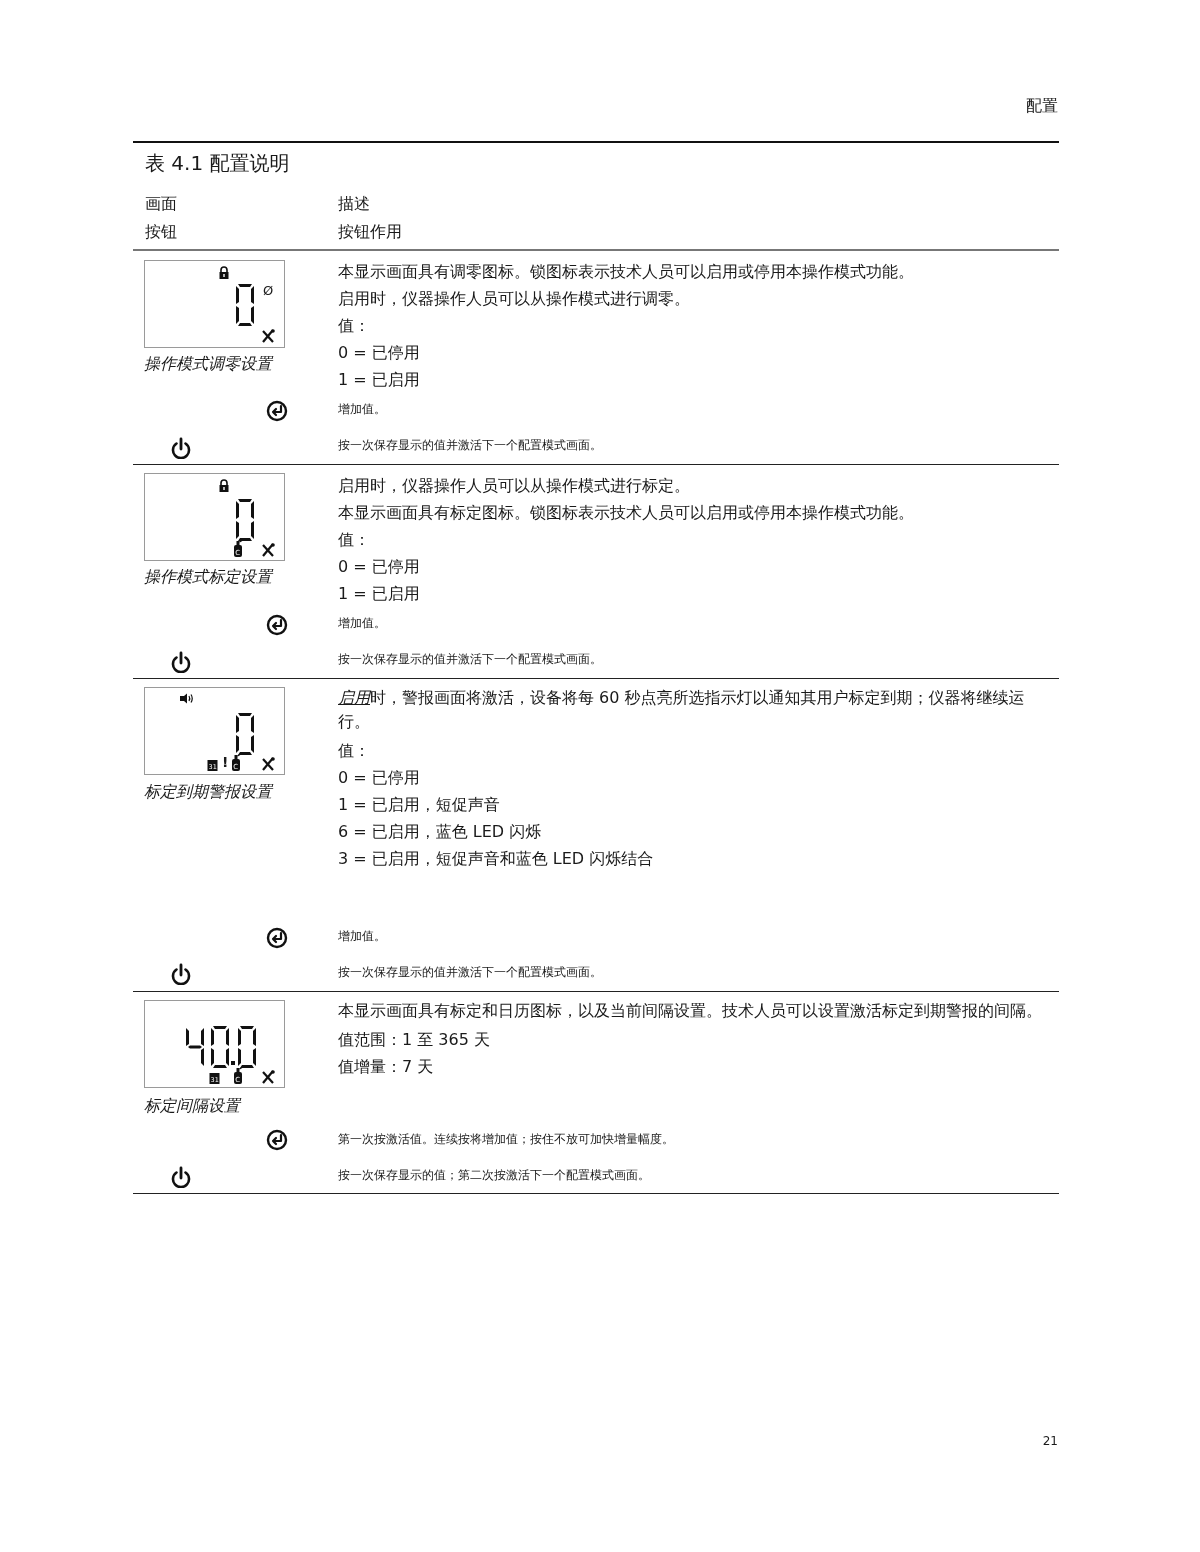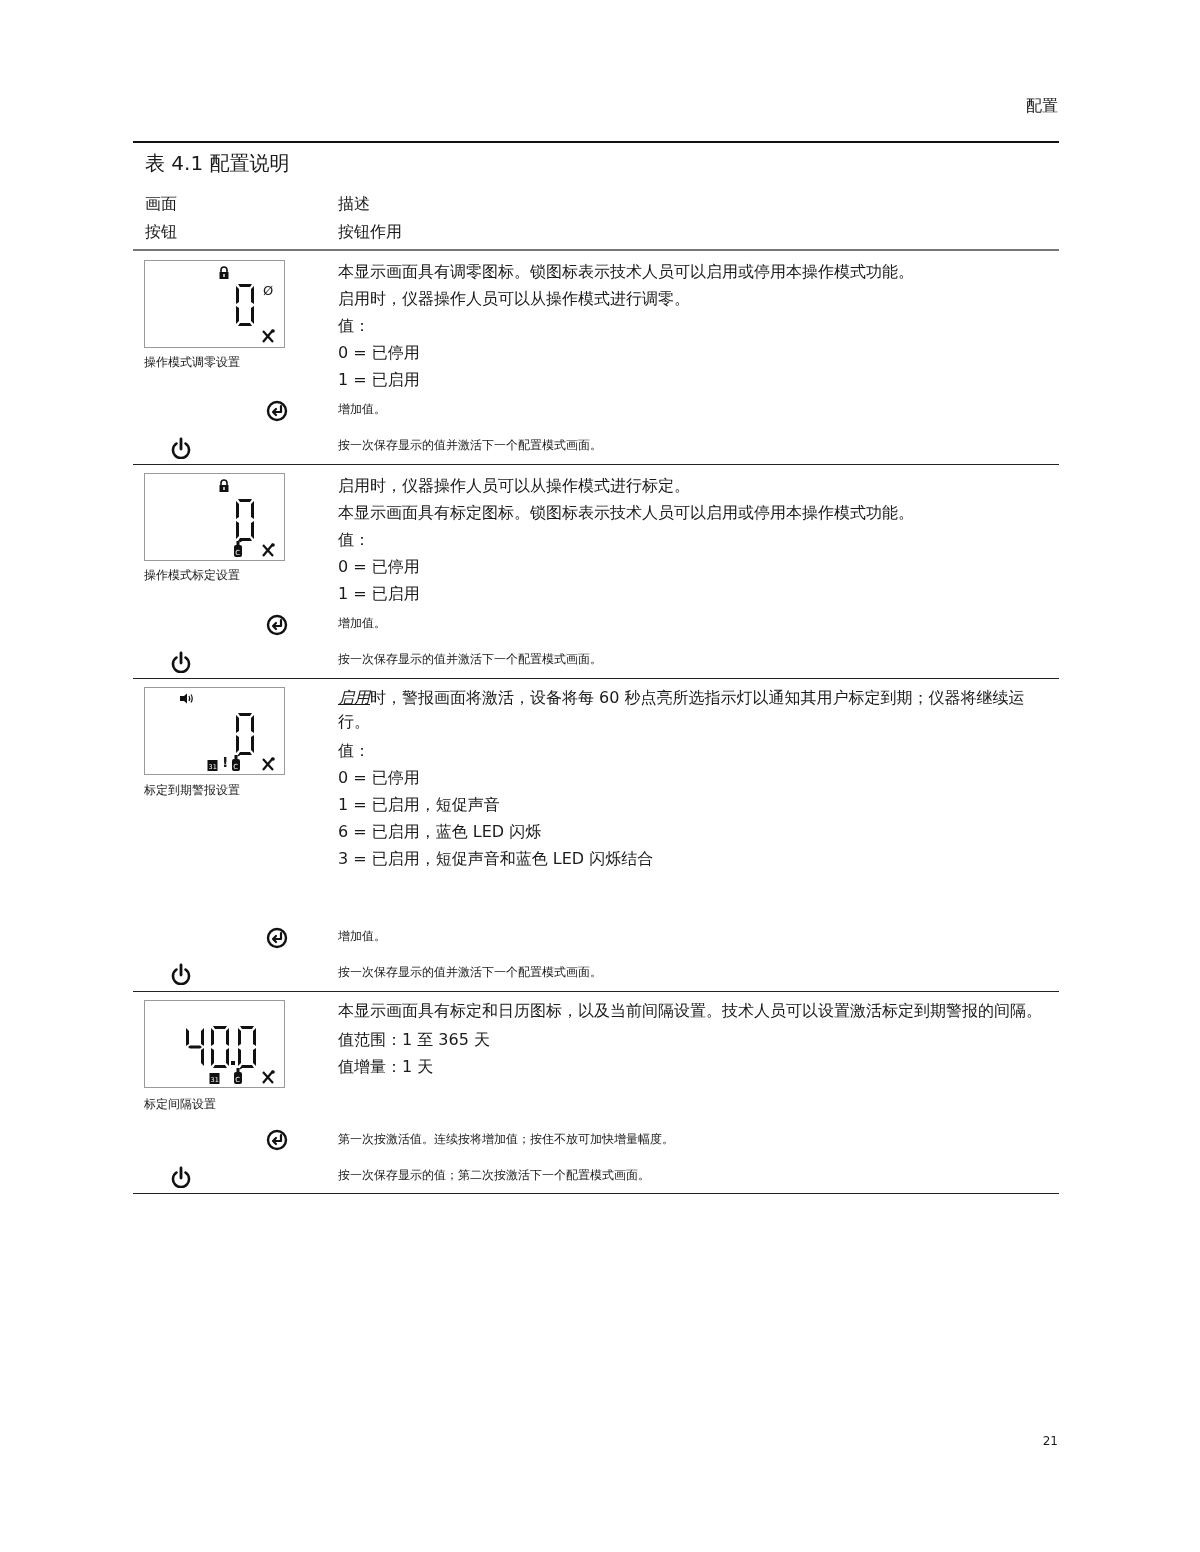--- a/index.html
+++ b/index.html
@@ -6,21 +6,21 @@
   html, body { width: 1200px; height: 1552px; background: #ffffff; }
   body { position: relative; font-family: "DejaVu Sans", "Liberation Sans", sans-serif; color: #1a1a1a; }
   .header-label { position: absolute; right: 142px; top: 76px; font-size: 16px; margin-top: 20px; }
   .top-rule { position: absolute; left: 133px; width: 926px; top: 141px; height: 2px; background: #111; }
   .table-title { position: absolute; left: 145px; top: 150px; font-size: 20px; }
   .col-head { position: absolute; font-size: 16px; }
   .head-rule { position: absolute; left: 133px; width: 926px; top: 249px; height: 2px; background: #777; }
   .section { position: absolute; left: 133px; width: 926px; }
   .section-rule { position: absolute; left: 133px; width: 926px; height: 1px; background: #222; }
   .lcd { position: absolute; left: 11px; width: 141px; height: 88px; border: 1.5px solid #9a9a9a; background: #fff; }
-  .lcd-caption { position: absolute; left: 11px; font-size: 12px; white-space: nowrap; }
+  .lcd-caption { position: absolute; left: 11px; font-size: 16px; white-space: nowrap; font-style: italic; }
   .desc { position: absolute; left: 205px; width: 715px; font-size: 16px; line-height: 27px; }
   .desc p { margin: 0; }
   .desc .wrap { line-height: 24px; margin-bottom: 3px; }
   .btn-icon { position: absolute; width: 22px; height: 22px; }
   .btn-text { position: absolute; left: 205px; font-size: 12px; }
   .page-num { position: absolute; right: 142px; top: 1434px; font-size: 12px; text-align: center; }
   .seg { position: absolute; }
   .em { font-style: italic; text-decoration: underline; }
 </style>
 </head>
@@ -213,21 +213,21 @@
         <use href="#cylinder-glyph"></use>
       </svg>
     <svg class="seg" style="left:116px; top:69px;" width="14" height="15">
         <use href="#tools-glyph"></use>
       </svg>
   </div>
   <div class="lcd-caption" style="top:104px;">标定间隔设置</div>
   <div class="desc" style="top:7px;">
     <p class="wrap">本显示画面具有标定和日历图标，以及当前间隔设置。技术人员可以设置激活标定到期警报的间隔。</p>
     <p>值范围：1 至 365 天</p>
-    <p>值增量：1 天</p>
+    <p>值增量：7 天</p>
   </div>
   <svg class="btn-icon" style="left:133px; top:137px;" viewBox="0 0 22 22">
       <use href="#enter-glyph"></use>
     </svg>
   <div class="btn-text" style="top:139px;">第一次按激活值。连续按将增加值；按住不放可加快增量幅度。</div>
   <svg class="btn-icon" style="left:37px; top:174px;" viewBox="0 0 22 22">
       <use href="#power-glyph"></use>
     </svg>
   <div class="btn-text" style="top:175px;">按一次保存显示的值；第二次按激活下一个配置模式画面。</div>
 </div>

